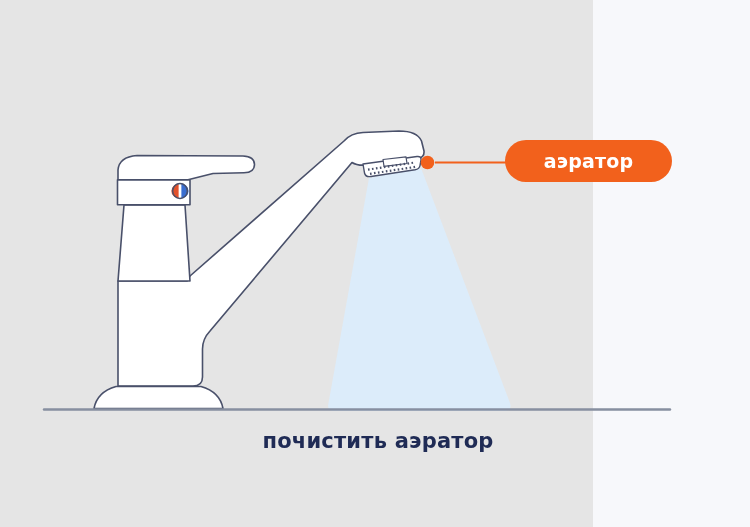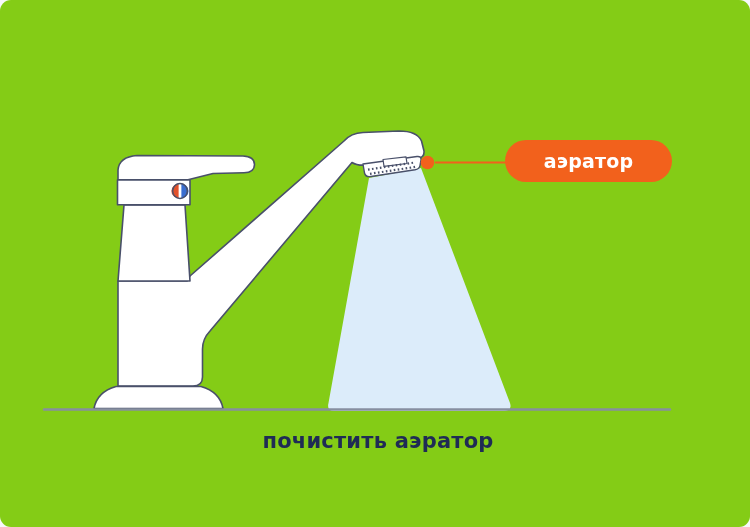--- a/index.html
+++ b/index.html
@@ -8,24 +8,23 @@
   }
   body {
     width: 750px;
     height: 527px;
     background: #F7F8FB;
     font-family: "DejaVu Sans", "Liberation Sans", sans-serif;
     overflow: hidden;
   }
   .stage {
     position: relative;
-    width: 750px;
+    width: 593px;
     height: 527px;
-    background: #84cc16;
-    border-radius: 11px;
+    background: #e5e5e5;
   }
   svg.illustration {
     position: absolute;
     inset: 0;
     display: block;
   }
   .pill-label {
     font: 700 19px "DejaVu Sans", "Liberation Sans", sans-serif;
     letter-spacing: 0.2px;
   }

